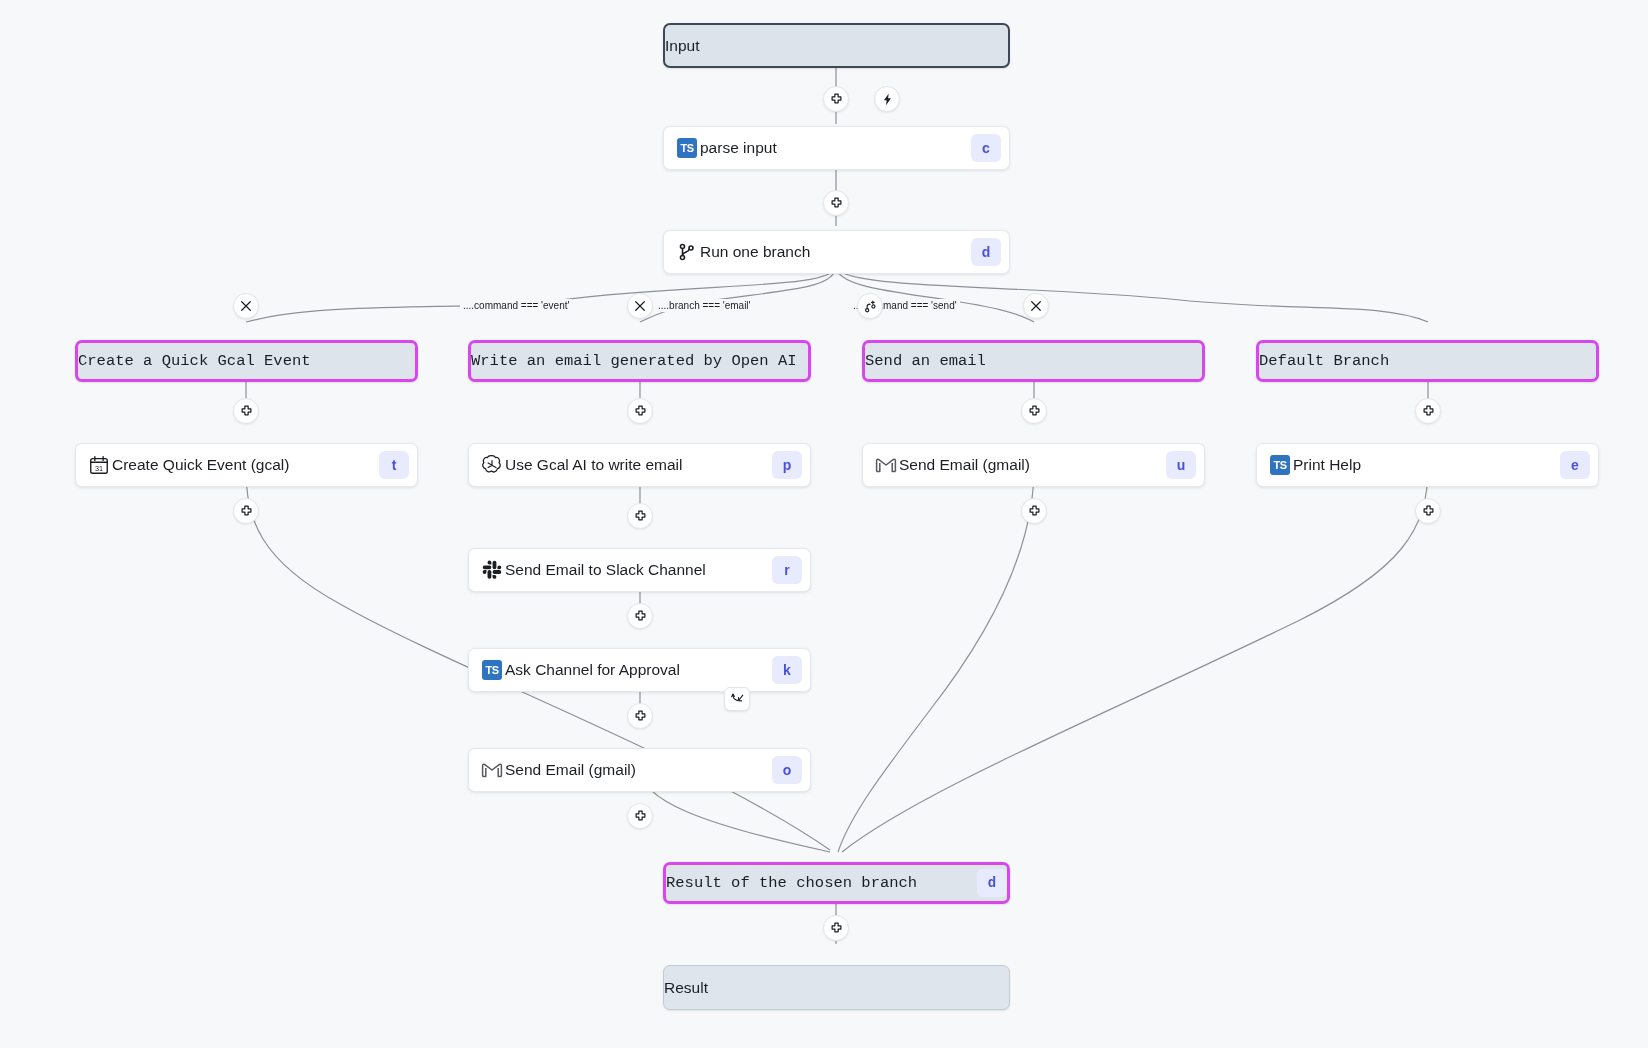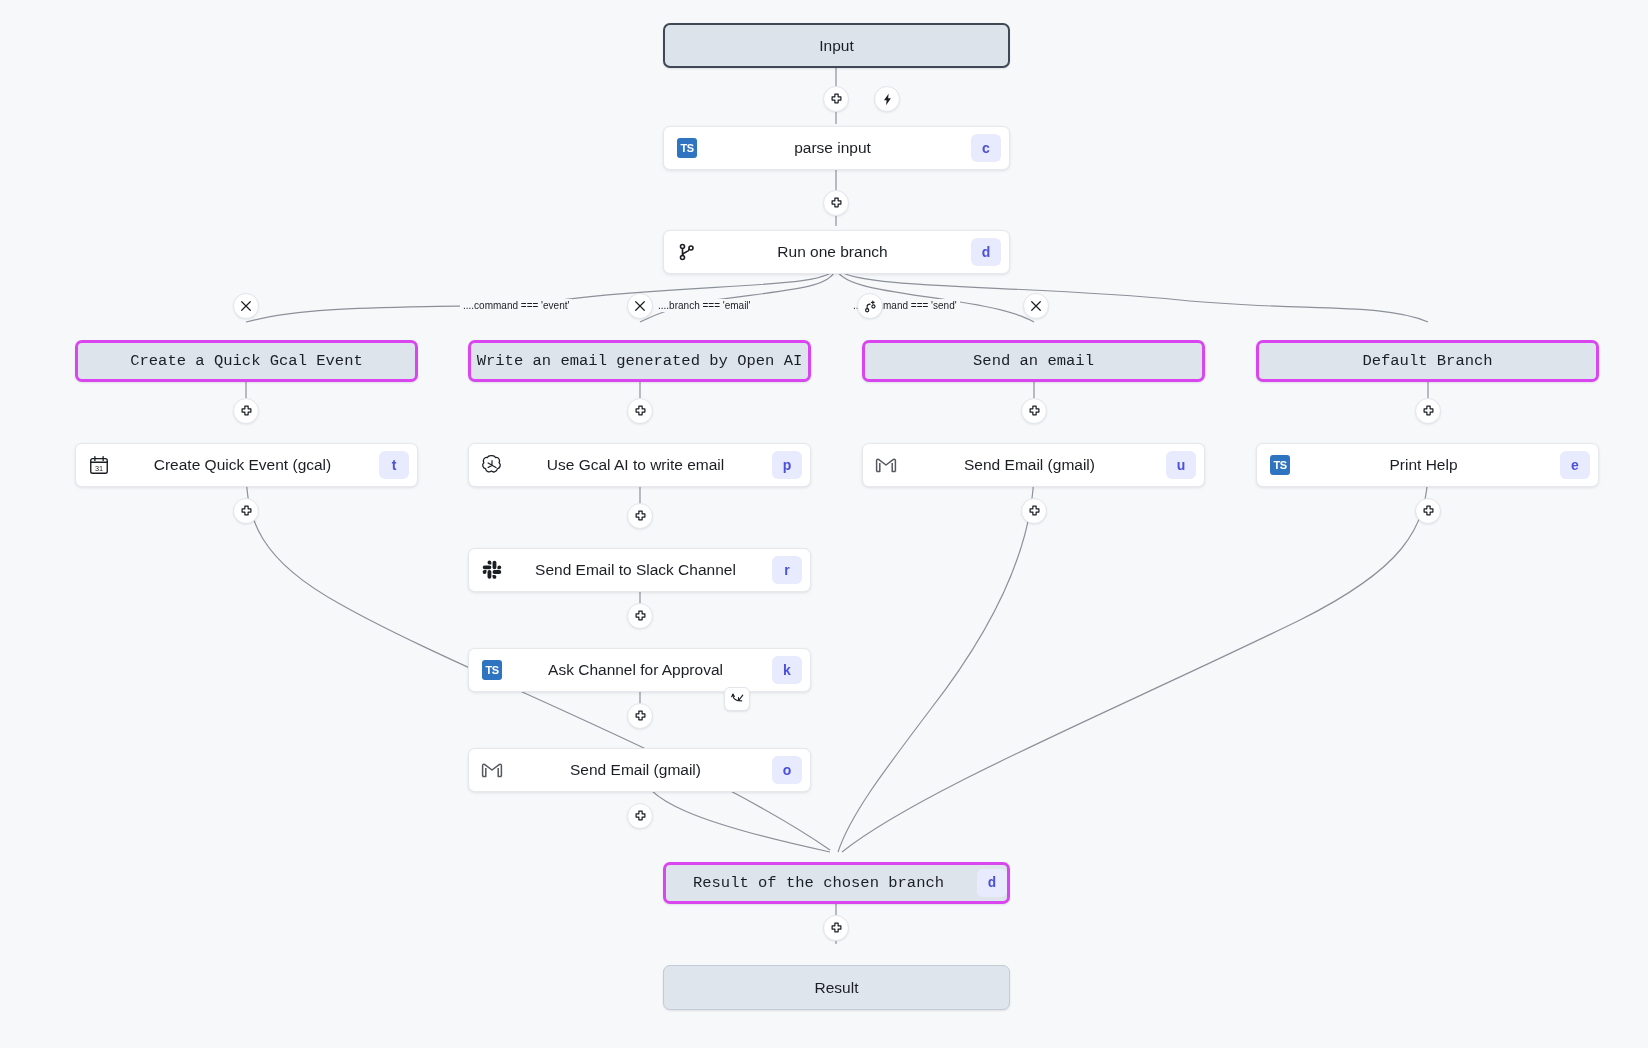--- a/index.html
+++ b/index.html
@@ -26,21 +26,21 @@
     position: absolute;
     display: flex;
     align-items: center;
     border-radius: 7px;
     font-size: 15.5px;
     color: #1b1f24;
     z-index: 3;
   }
   .node .label {
     flex: 1 1 auto;
-    text-align: center;
+    text-align: left;
     white-space: nowrap;
     overflow: hidden;
   }
 
   
   .node.terminal {
     background: #dfe5ec;
     border: 1px solid #c3ccd6;
     box-shadow: 0 1px 2px rgba(16,24,40,.10);
     height: 45px;

